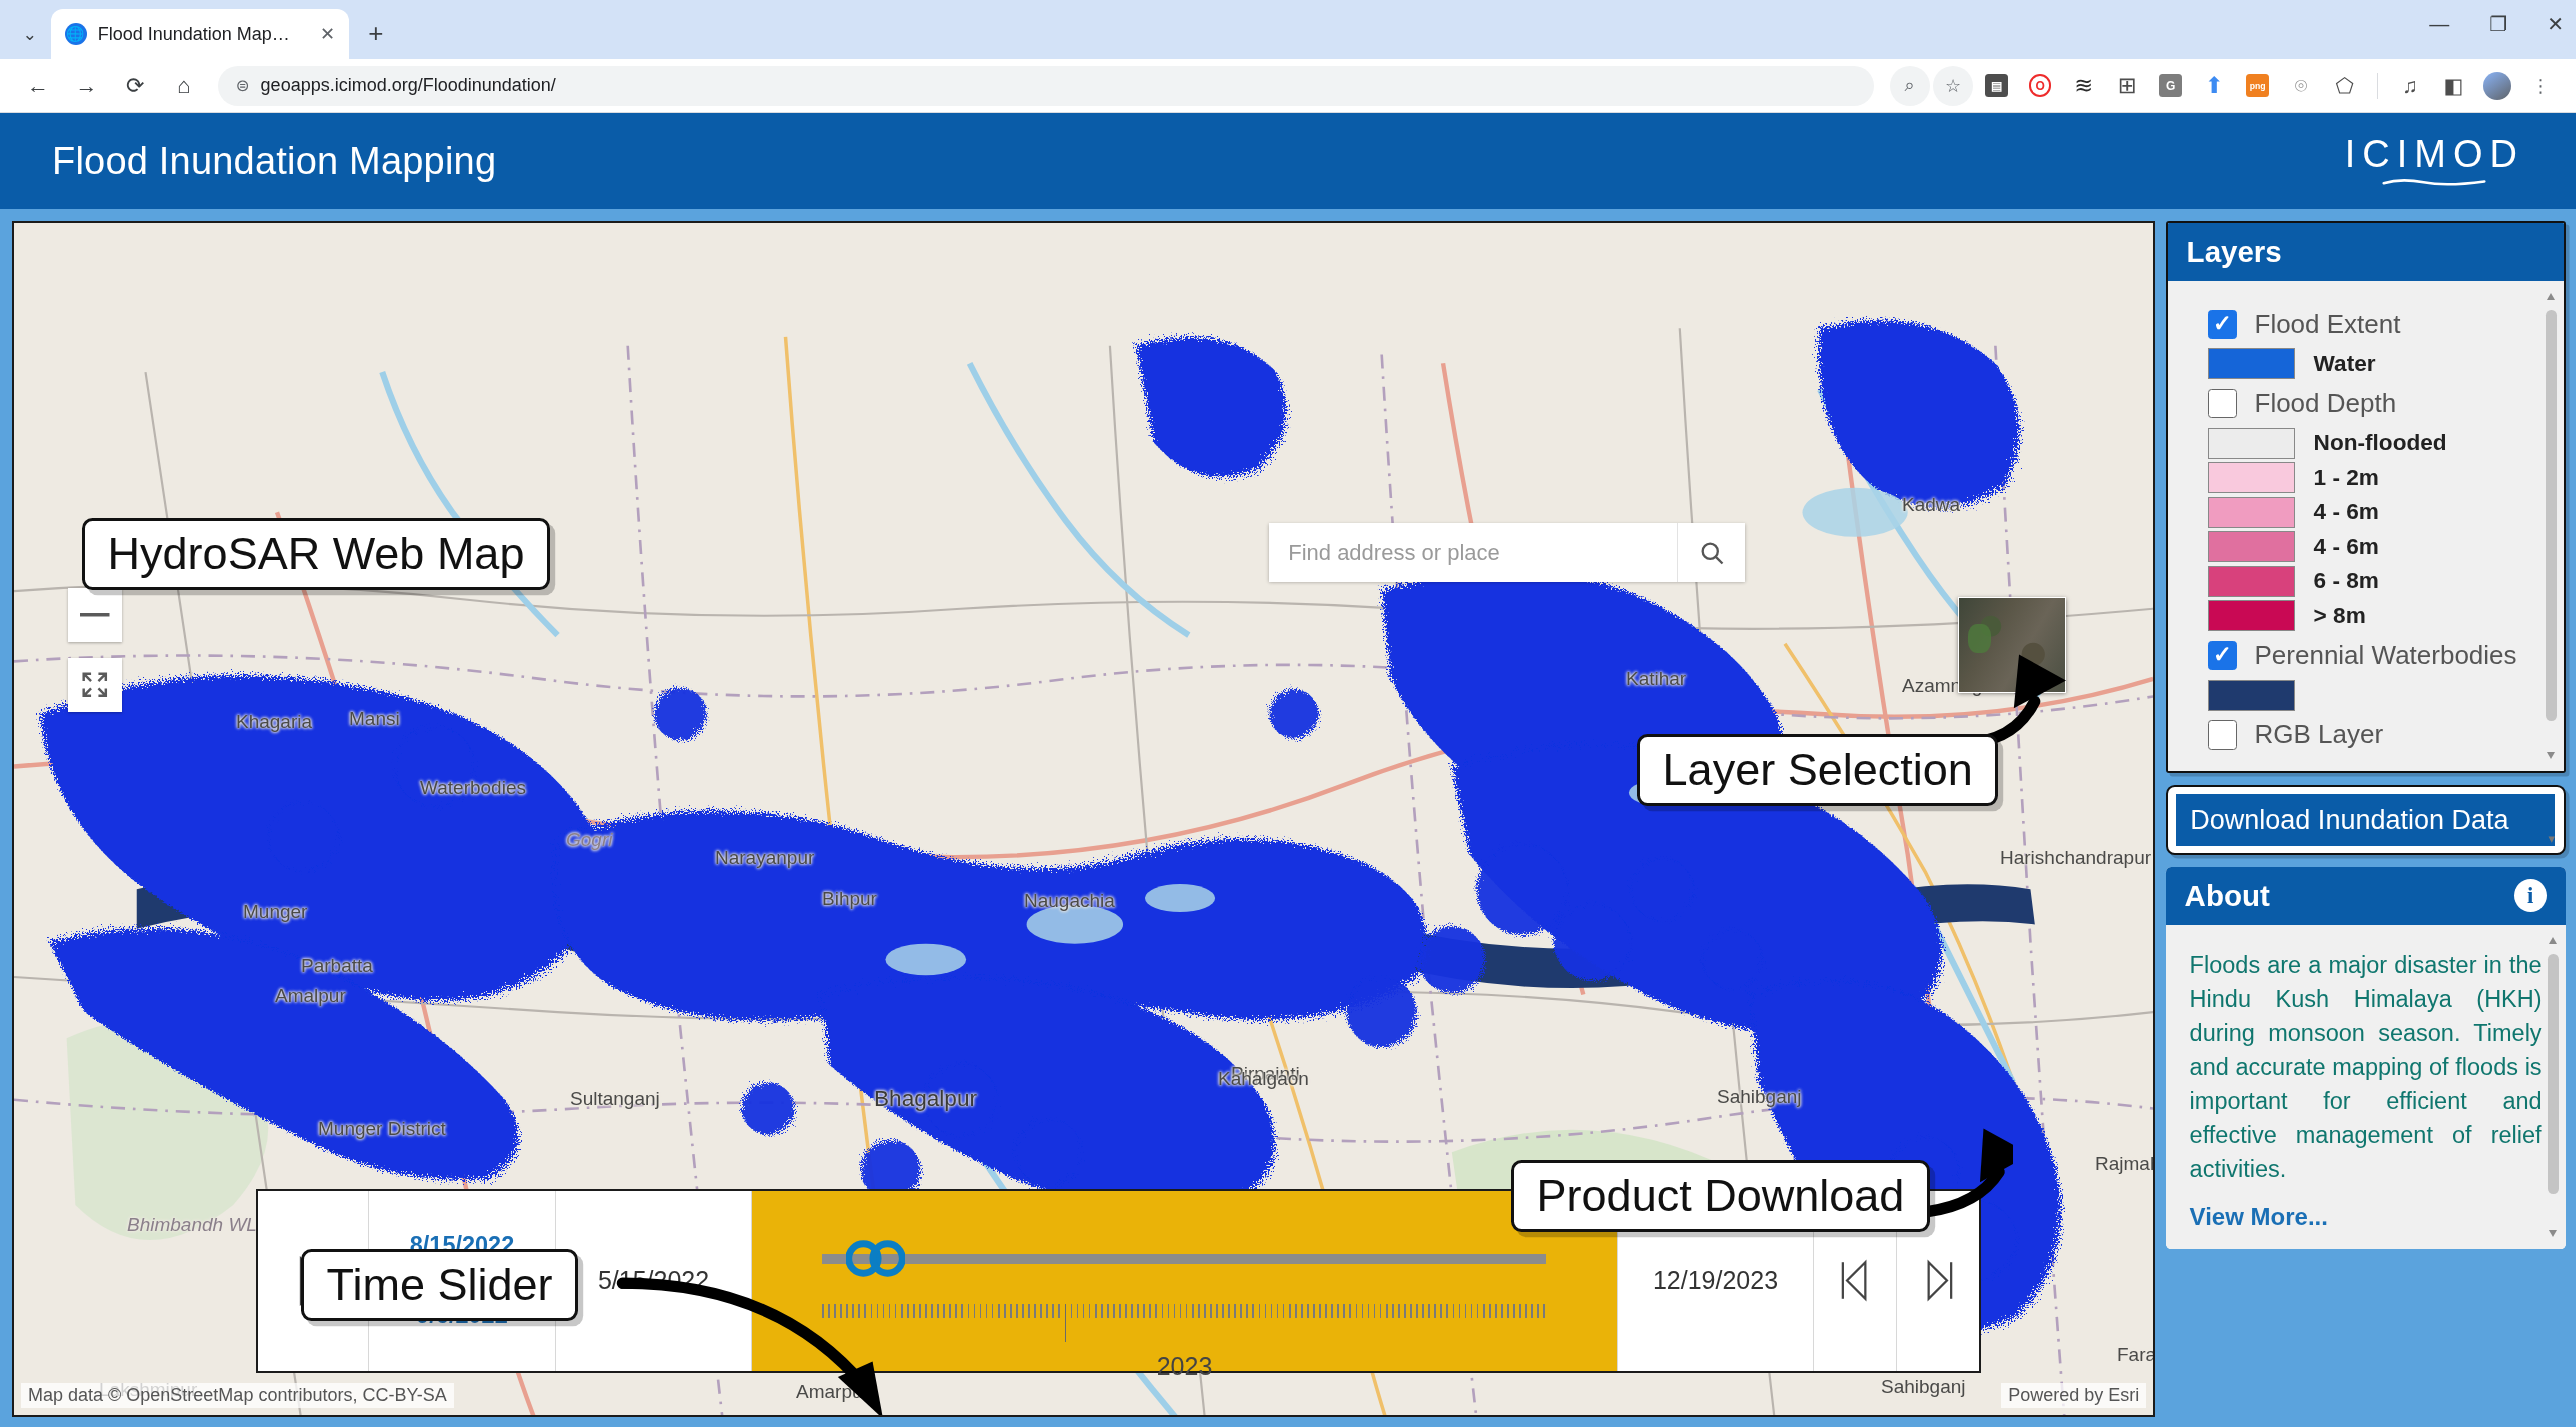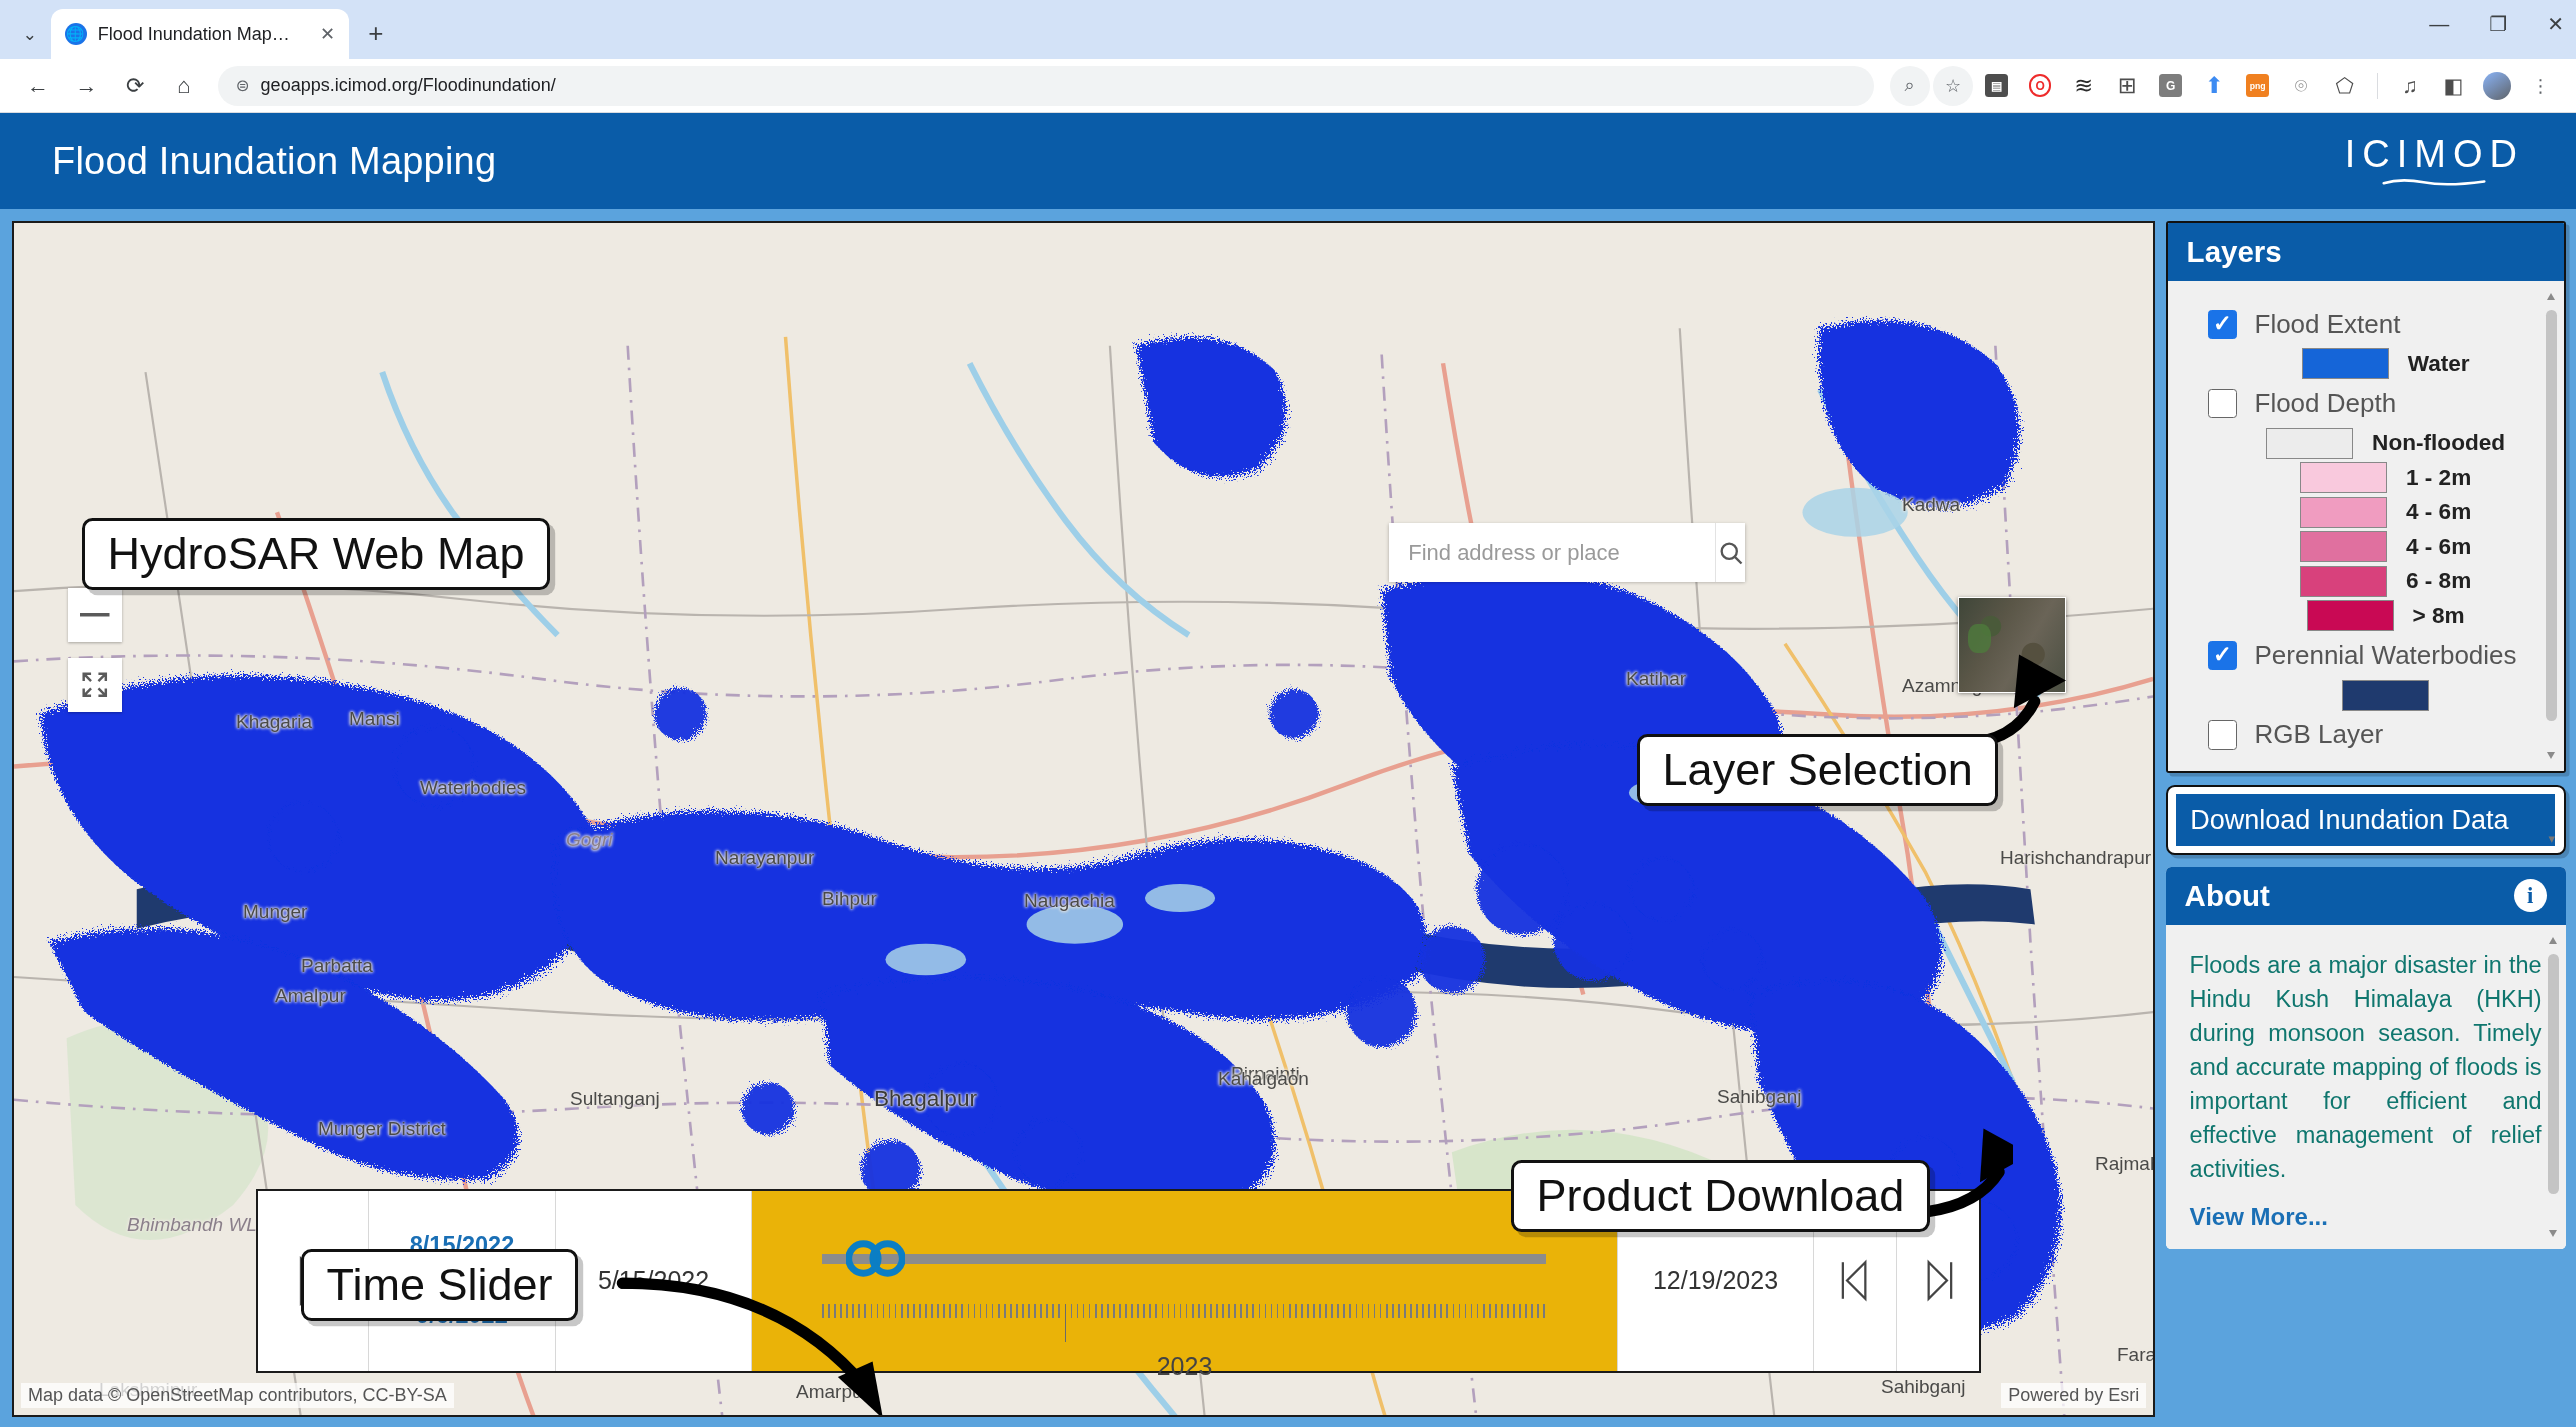--- a/index.html
+++ b/index.html
@@ -92,21 +92,21 @@
   
   .map-ctrl {
     position:absolute; left:54px; background:#fff; width:54px; height:54px;
     display:flex; align-items:center; justify-content:center; box-shadow:0 0.9px 2.6px rgba(0,0,0,.3);
   }
   .map-ctrl.minus { top:365px; }
   .map-ctrl.full { top:435px; }
 
   
   .map-search {
-    position:absolute; right:408px; top:300px; width:356px; height:59px;
+    position:absolute; right:408px; top:300px; width:476px; height:59px;
     background:#fff; display:flex; align-items:center; box-shadow:0 0.9px 3.5px rgba(0,0,0,.3);
   }
   .map-search input {
     flex:1; border:0; outline:none; height:100%; padding:0 19px; font-size:22px;
     color:#444; background:transparent; font-family:"Liberation Sans",sans-serif;
   }
   .map-search input::placeholder { color:#9a9a9a; }
   .map-search .sbtn { width:68px; height:100%; display:flex; align-items:center;
                       justify-content:center; border-left:0.9px solid #e3e3e3; font-size:26px; color:#555; }
 
@@ -186,21 +186,21 @@
   }
   .panel-body { background:#f0f0f0; position:relative; }
 
   .layers-body { padding:22.6px 0 15.6px 0; max-height:608px; overflow:hidden; }
   .layer-row { display:flex; align-items:center; gap:17.4px; padding:5.2px 0 5.2px 40px; }
   .cbx { width:29.5px;height:29.5px;border:1.7px solid #666; background:#fff; border-radius:3.5px; flex:none;
          display:flex;align-items:center;justify-content:center; }
   .cbx.on { background:#1a73e8; border-color:#1a73e8; }
   .cbx.on::after { content:"✓"; color:#fff; font-size:22.6px; line-height:1; font-weight:bold; }
   .layer-name { font-size:26px; color:#555; }
-  .swatch-row { display:flex; align-items:center; gap:19px; padding:0 0 0 40px; margin:3.5px 0;justify-content:center; }
+  .swatch-row { display:flex; align-items:center; gap:19px; padding:0 0 0 40px; margin:3.5px 0; }
   .swatch { width:87px; height:31px; border:1.7px solid #888; flex:none; }
   .swatch-lbl { font-size:22.6px; color:#222; font-weight:700; }
 
   .scroll-rail { position:absolute; right:7px; top:12px; bottom:12px; width:10.4px; }
   .scroll-rail .bar { position:absolute; top:17.4px; width:10.4px; height:88%; background:#c4c4c4; border-radius:5.2px;}
   .scroll-rail .up { position:absolute; top:0; left:0.9px; border-left:4.3px solid transparent;
                      border-right:4.3px solid transparent; border-bottom:7px solid #8a8a8a; }
   .scroll-rail .dn { position:absolute; bottom:0; left:0.9px; border-left:4.3px solid transparent;
                      border-right:4.3px solid transparent; border-top:7px solid #8a8a8a; }
 

